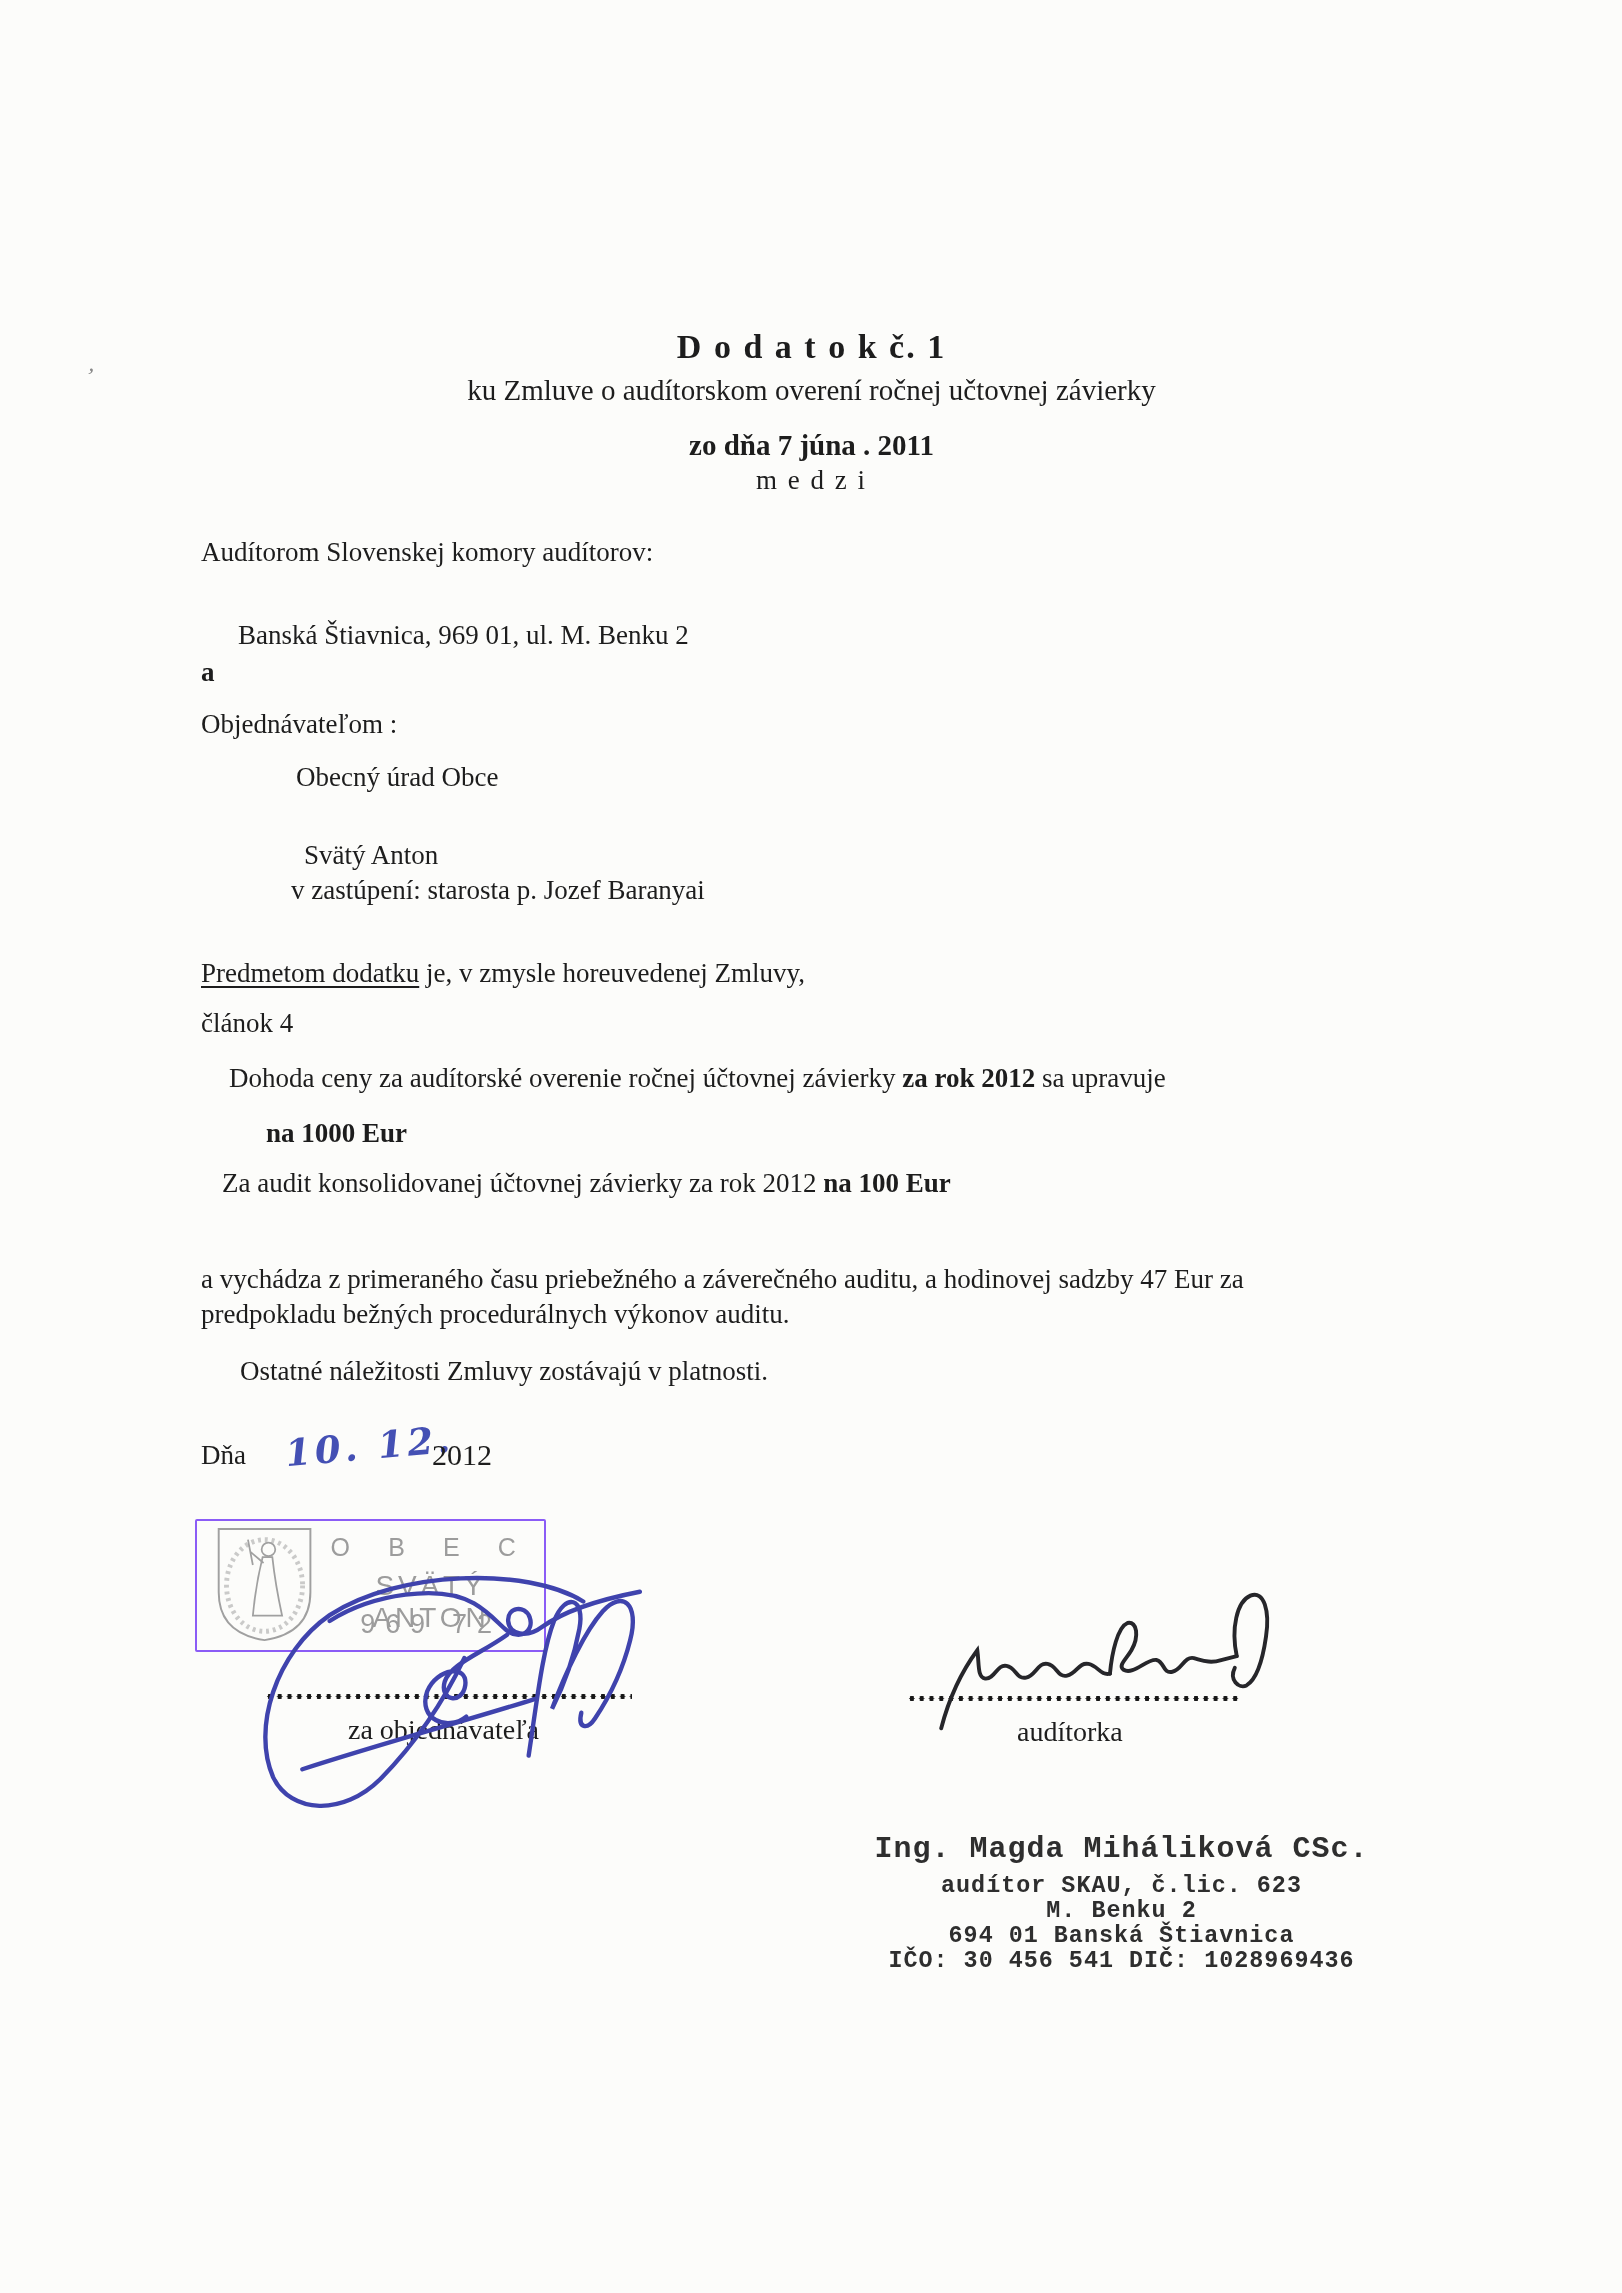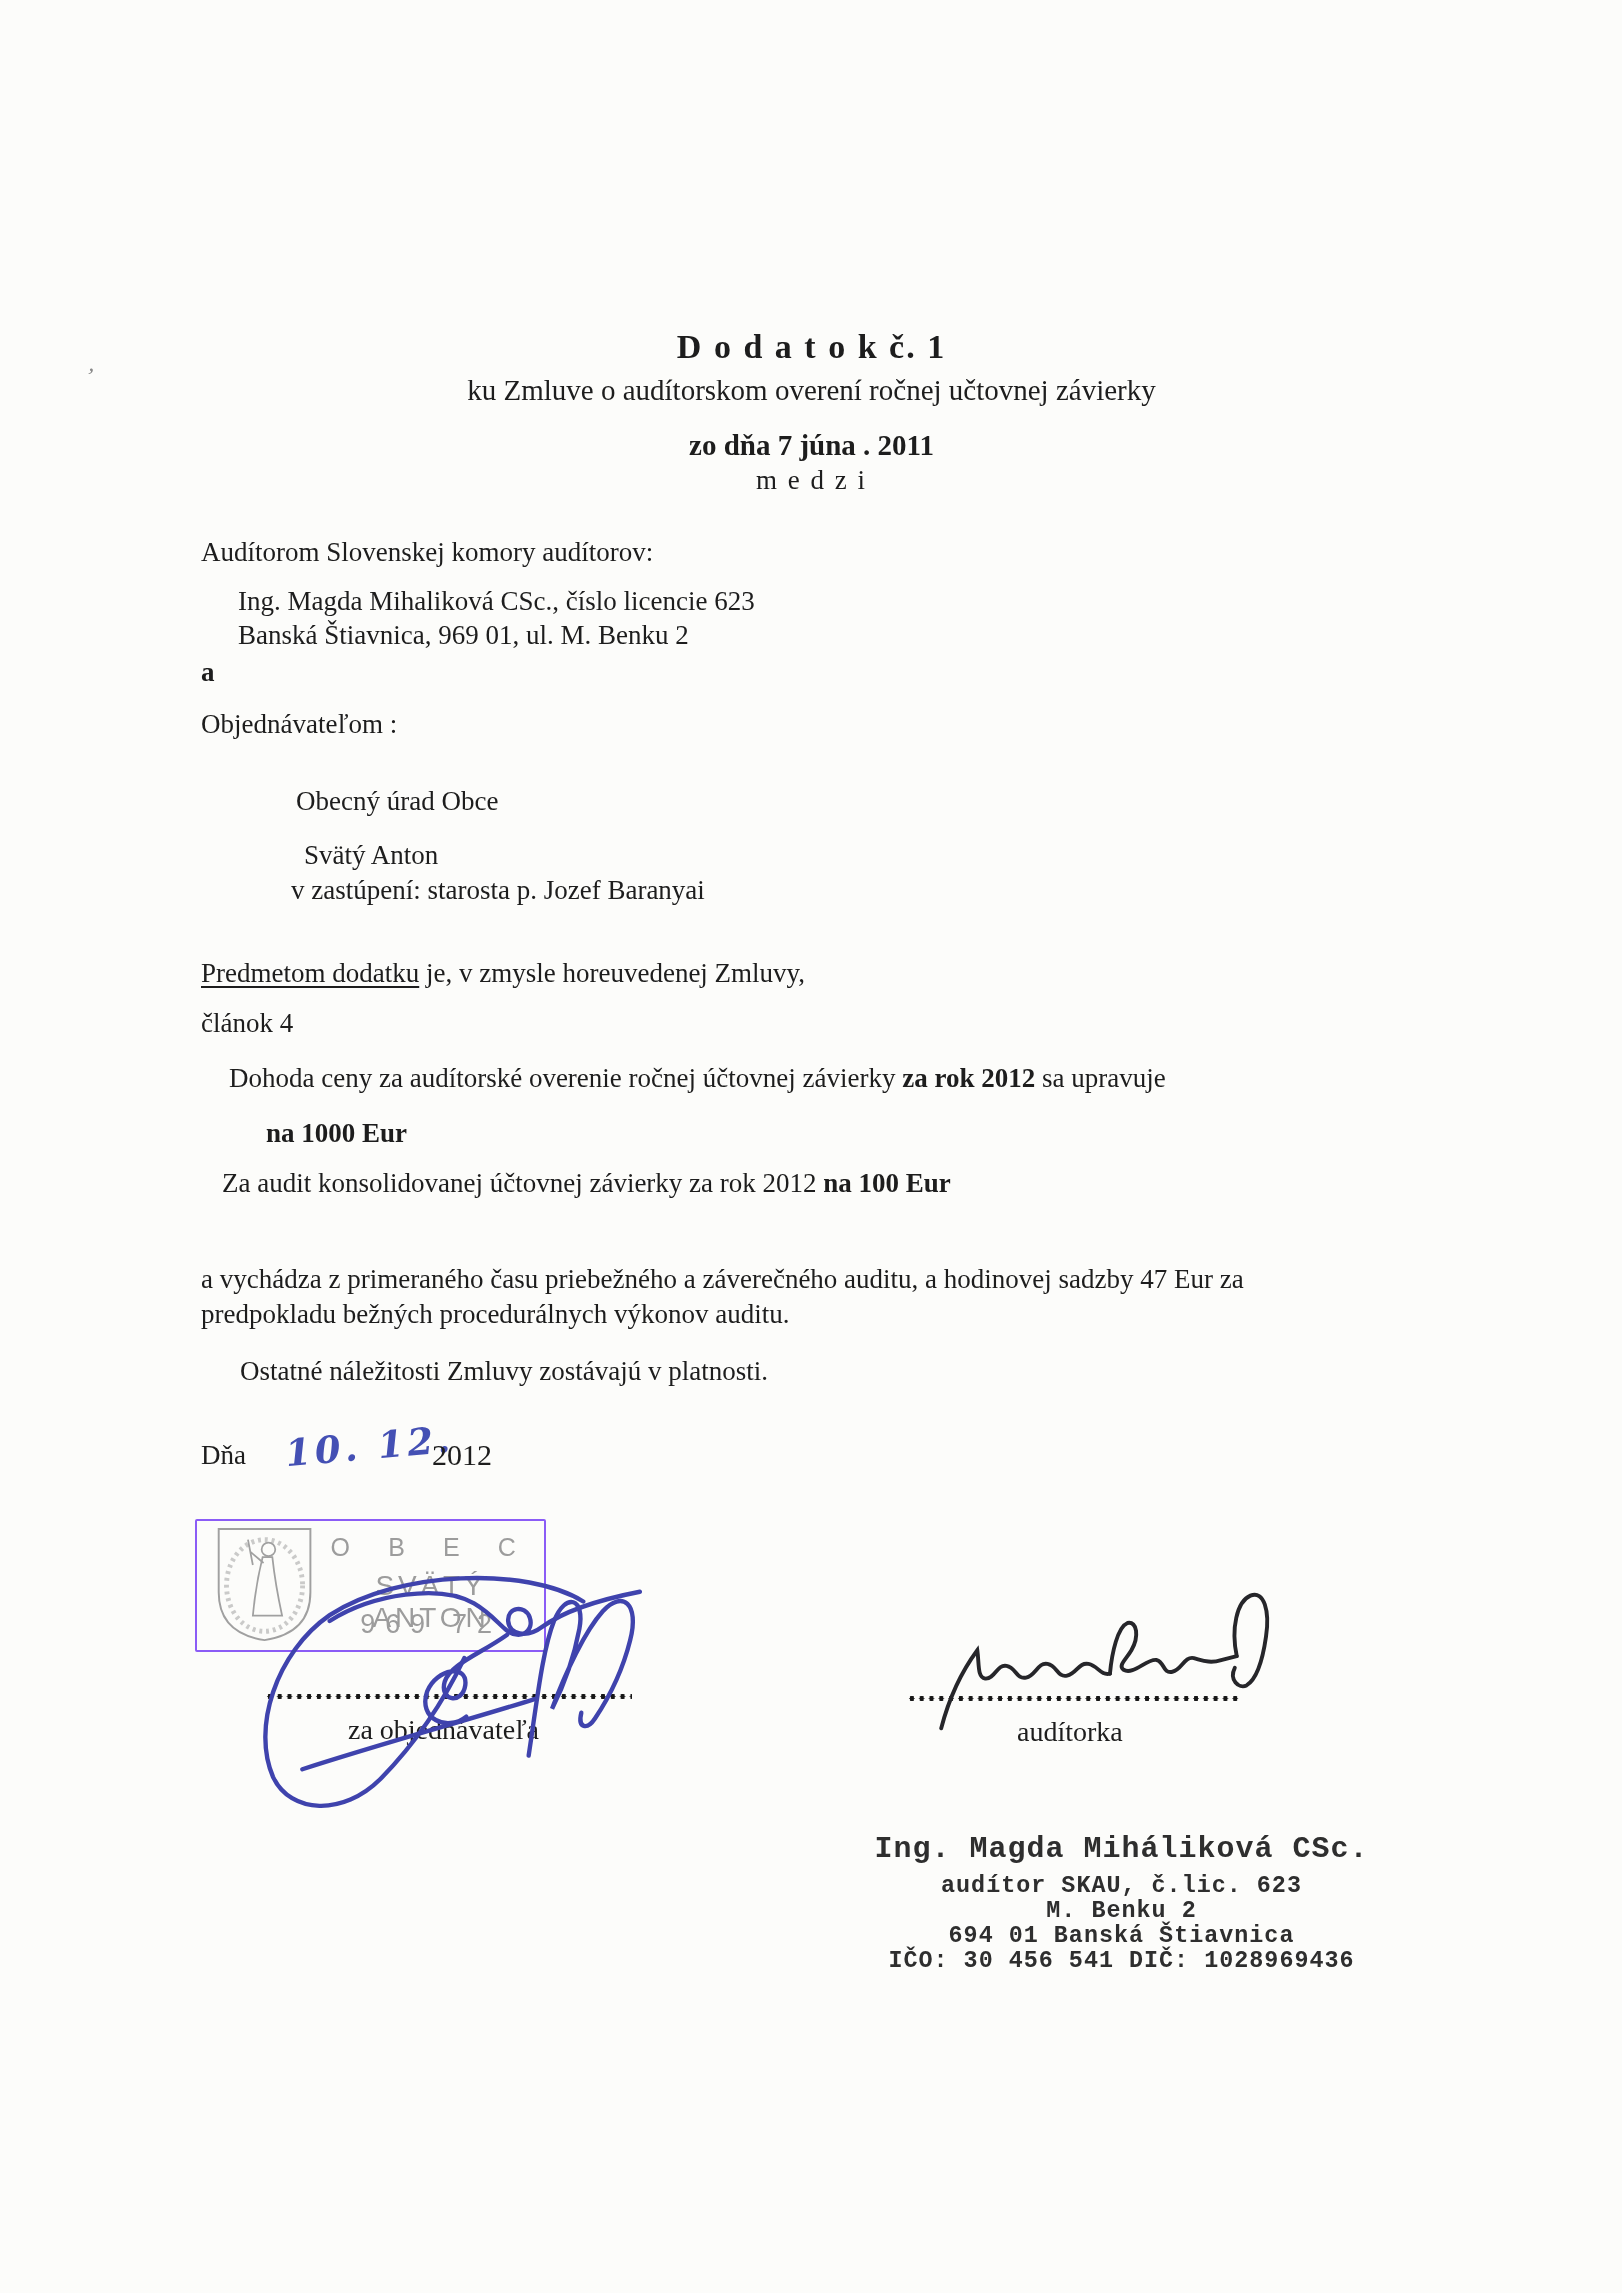--- a/index.html
+++ b/index.html
@@ -51,26 +51,25 @@
 <div class="page">
 
   <div class="stray">’</div>
 
   <div class="abs center title" style="top:328px;">D o d a t o k   č. 1</div>
   <div class="abs center subtitle" style="top:374px;">ku  Zmluve o audítorskom overení ročnej učtovnej závierky</div>
   <div class="abs center subtitle bold" style="top:429px;">zo dňa  7 júna . 2011</div>
   <div class="abs center body" style="top:465px; letter-spacing:2px;">m e d z i</div>
 
   <div class="abs body" style="left:201px; top:537px;">Audítorom Slovenskej komory audítorov:</div>
-  <div class="abs body" style="left:238px; top:586px;">Ing. Magda Mihaliková CSc., číslo licencie 623</div>
   <div class="abs body" style="left:238px; top:620px;">Banská Štiavnica, 969 01, ul. M. Benku 2</div>
   <div class="abs body bold" style="left:201px; top:657px;">a</div>
 
   <div class="abs body" style="left:201px; top:709px;">Objednávateľom :</div>
-  <div class="abs body" style="left:296px; top:762px;margin-top:24px;">Obecný úrad Obce</div>
+  <div class="abs body" style="left:296px; top:762px;">Obecný úrad Obce</div>
   <div class="abs body" style="left:304px; top:840px;">Svätý Anton</div>
   <div class="abs body" style="left:291px; top:875px;">v zastúpení: starosta p. Jozef Baranyai</div>
 
   <div class="abs body" style="left:201px; top:958px;">
     <span class="underline">Predmetom dodatku</span><span> je, v zmysle horeuvedenej Zmluvy,</span>
   </div>
   <div class="abs body" style="left:201px; top:1008px;">článok 4</div>
   <div class="abs body" style="left:229px; top:1063px;">
     <span>Dohoda ceny za audítorské overenie ročnej účtovnej závierky </span><span class="bold">za rok 2012</span><span>  sa upravuje</span>
   </div>

